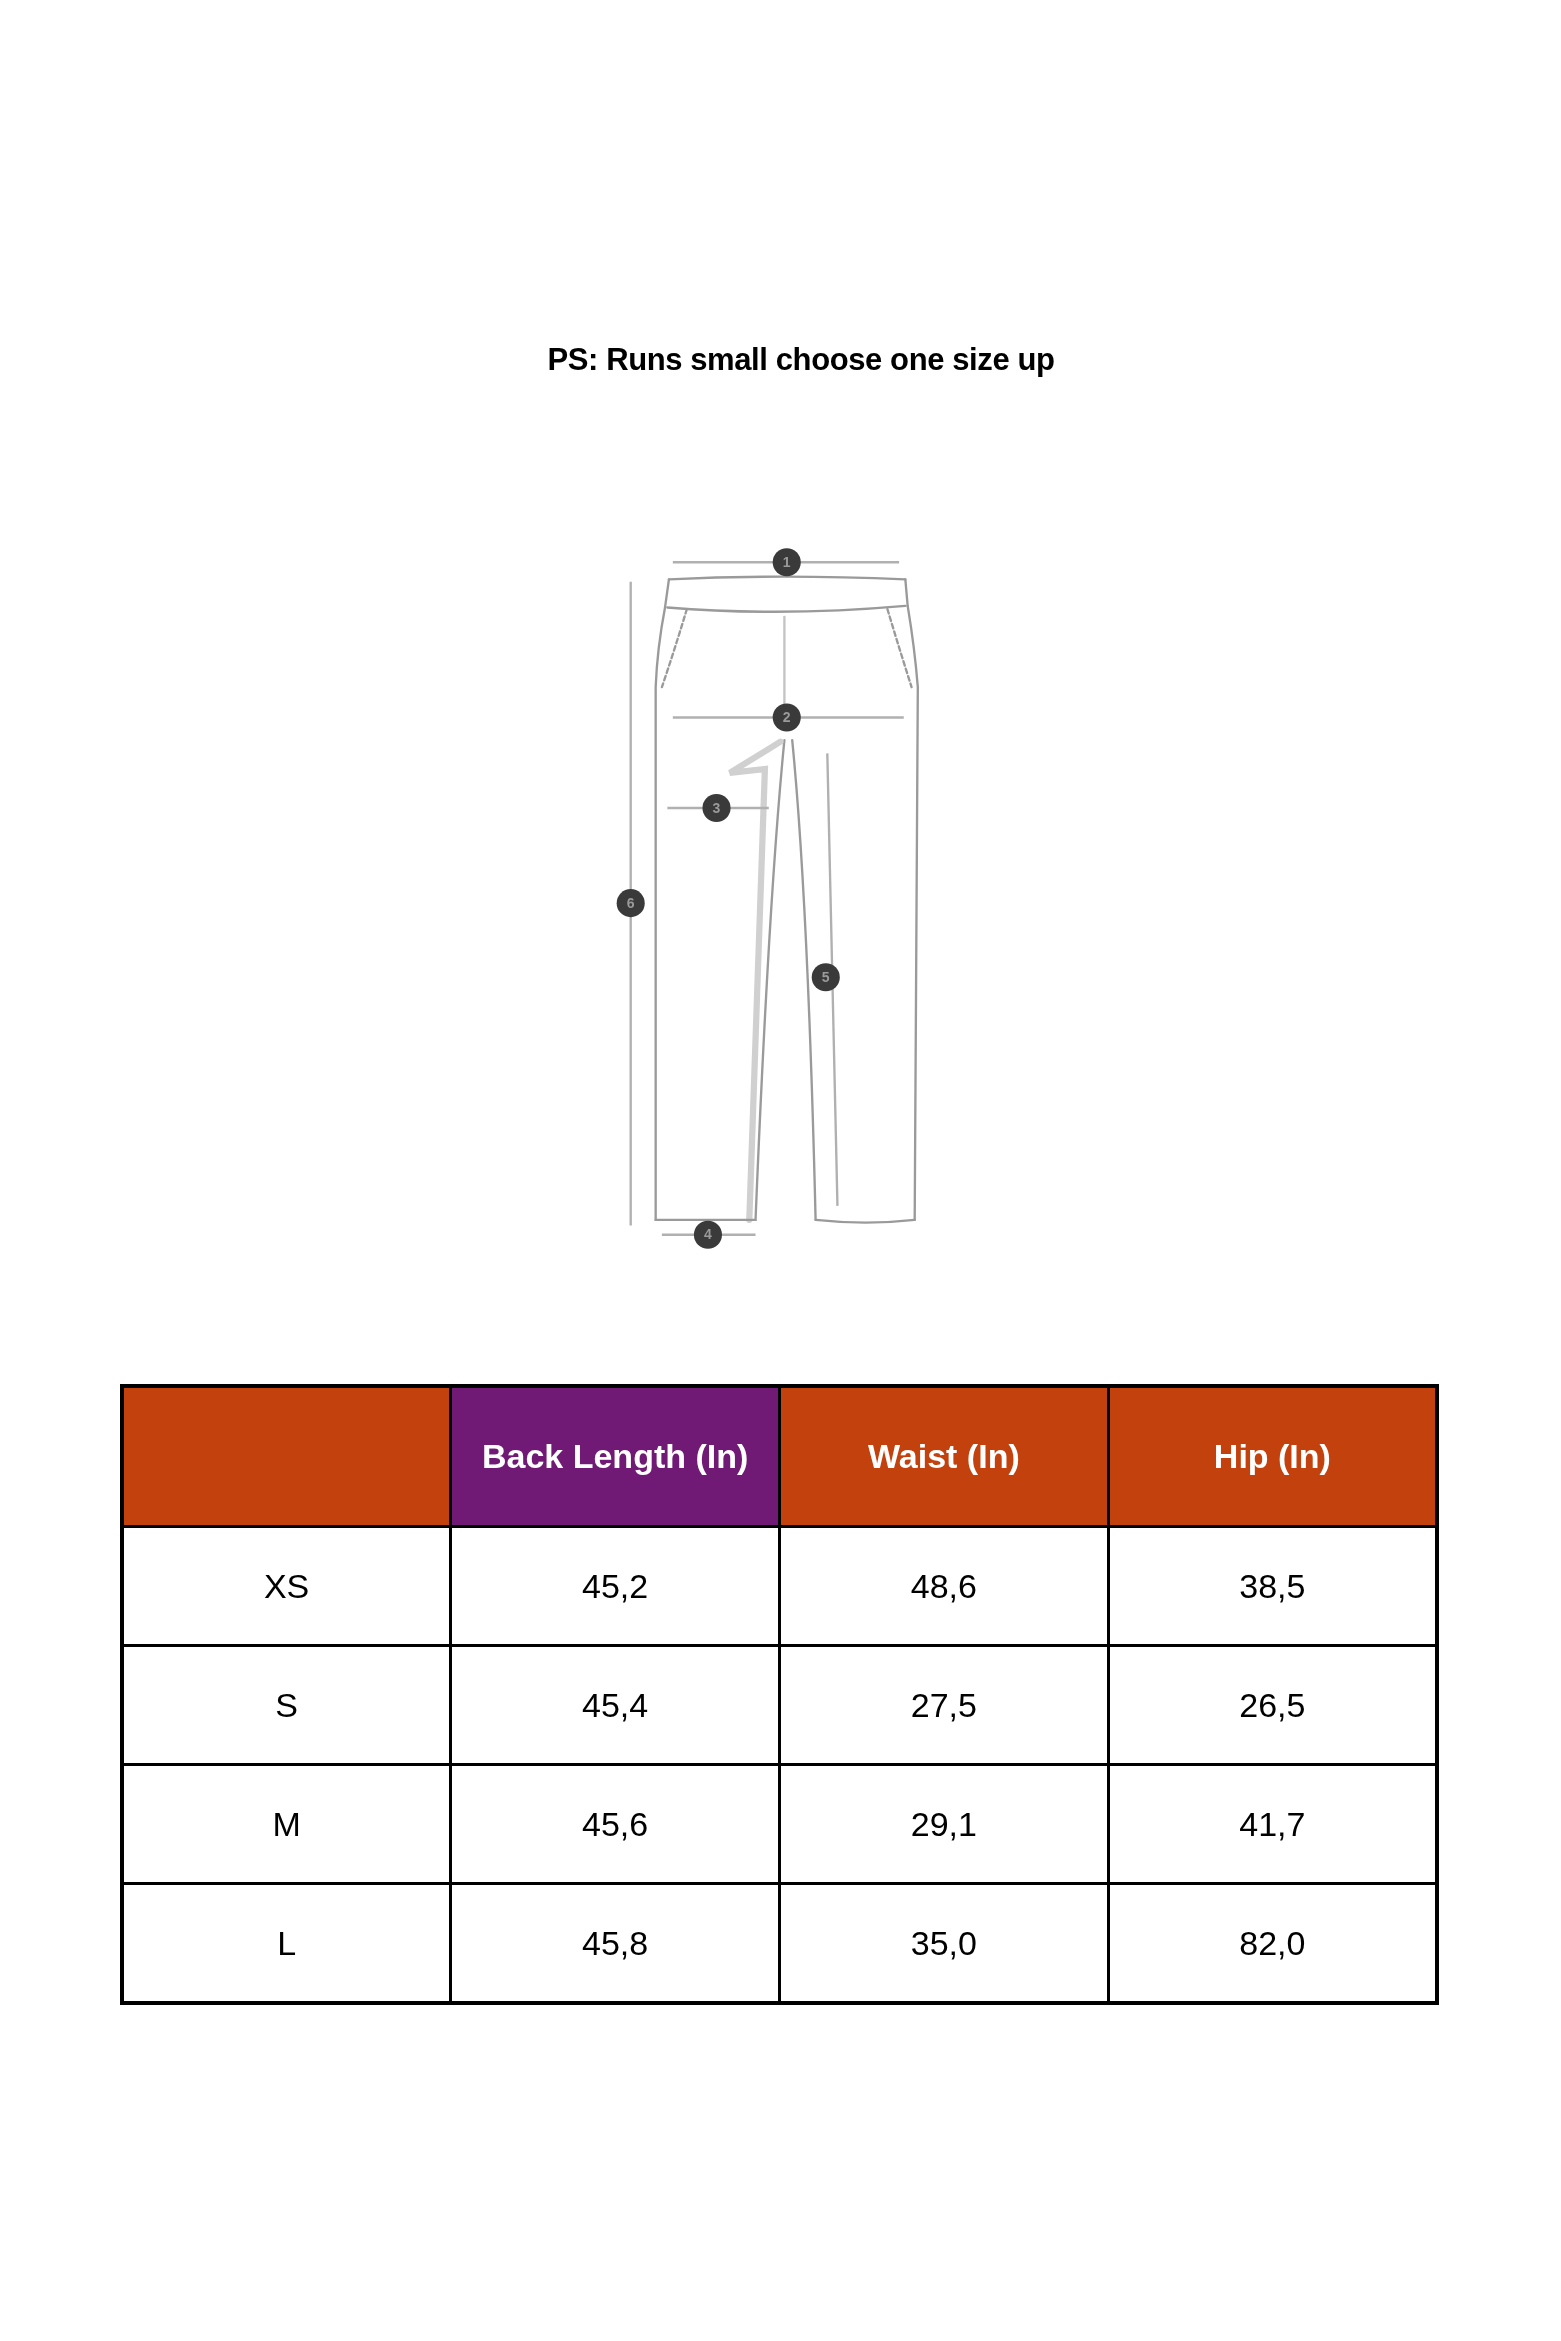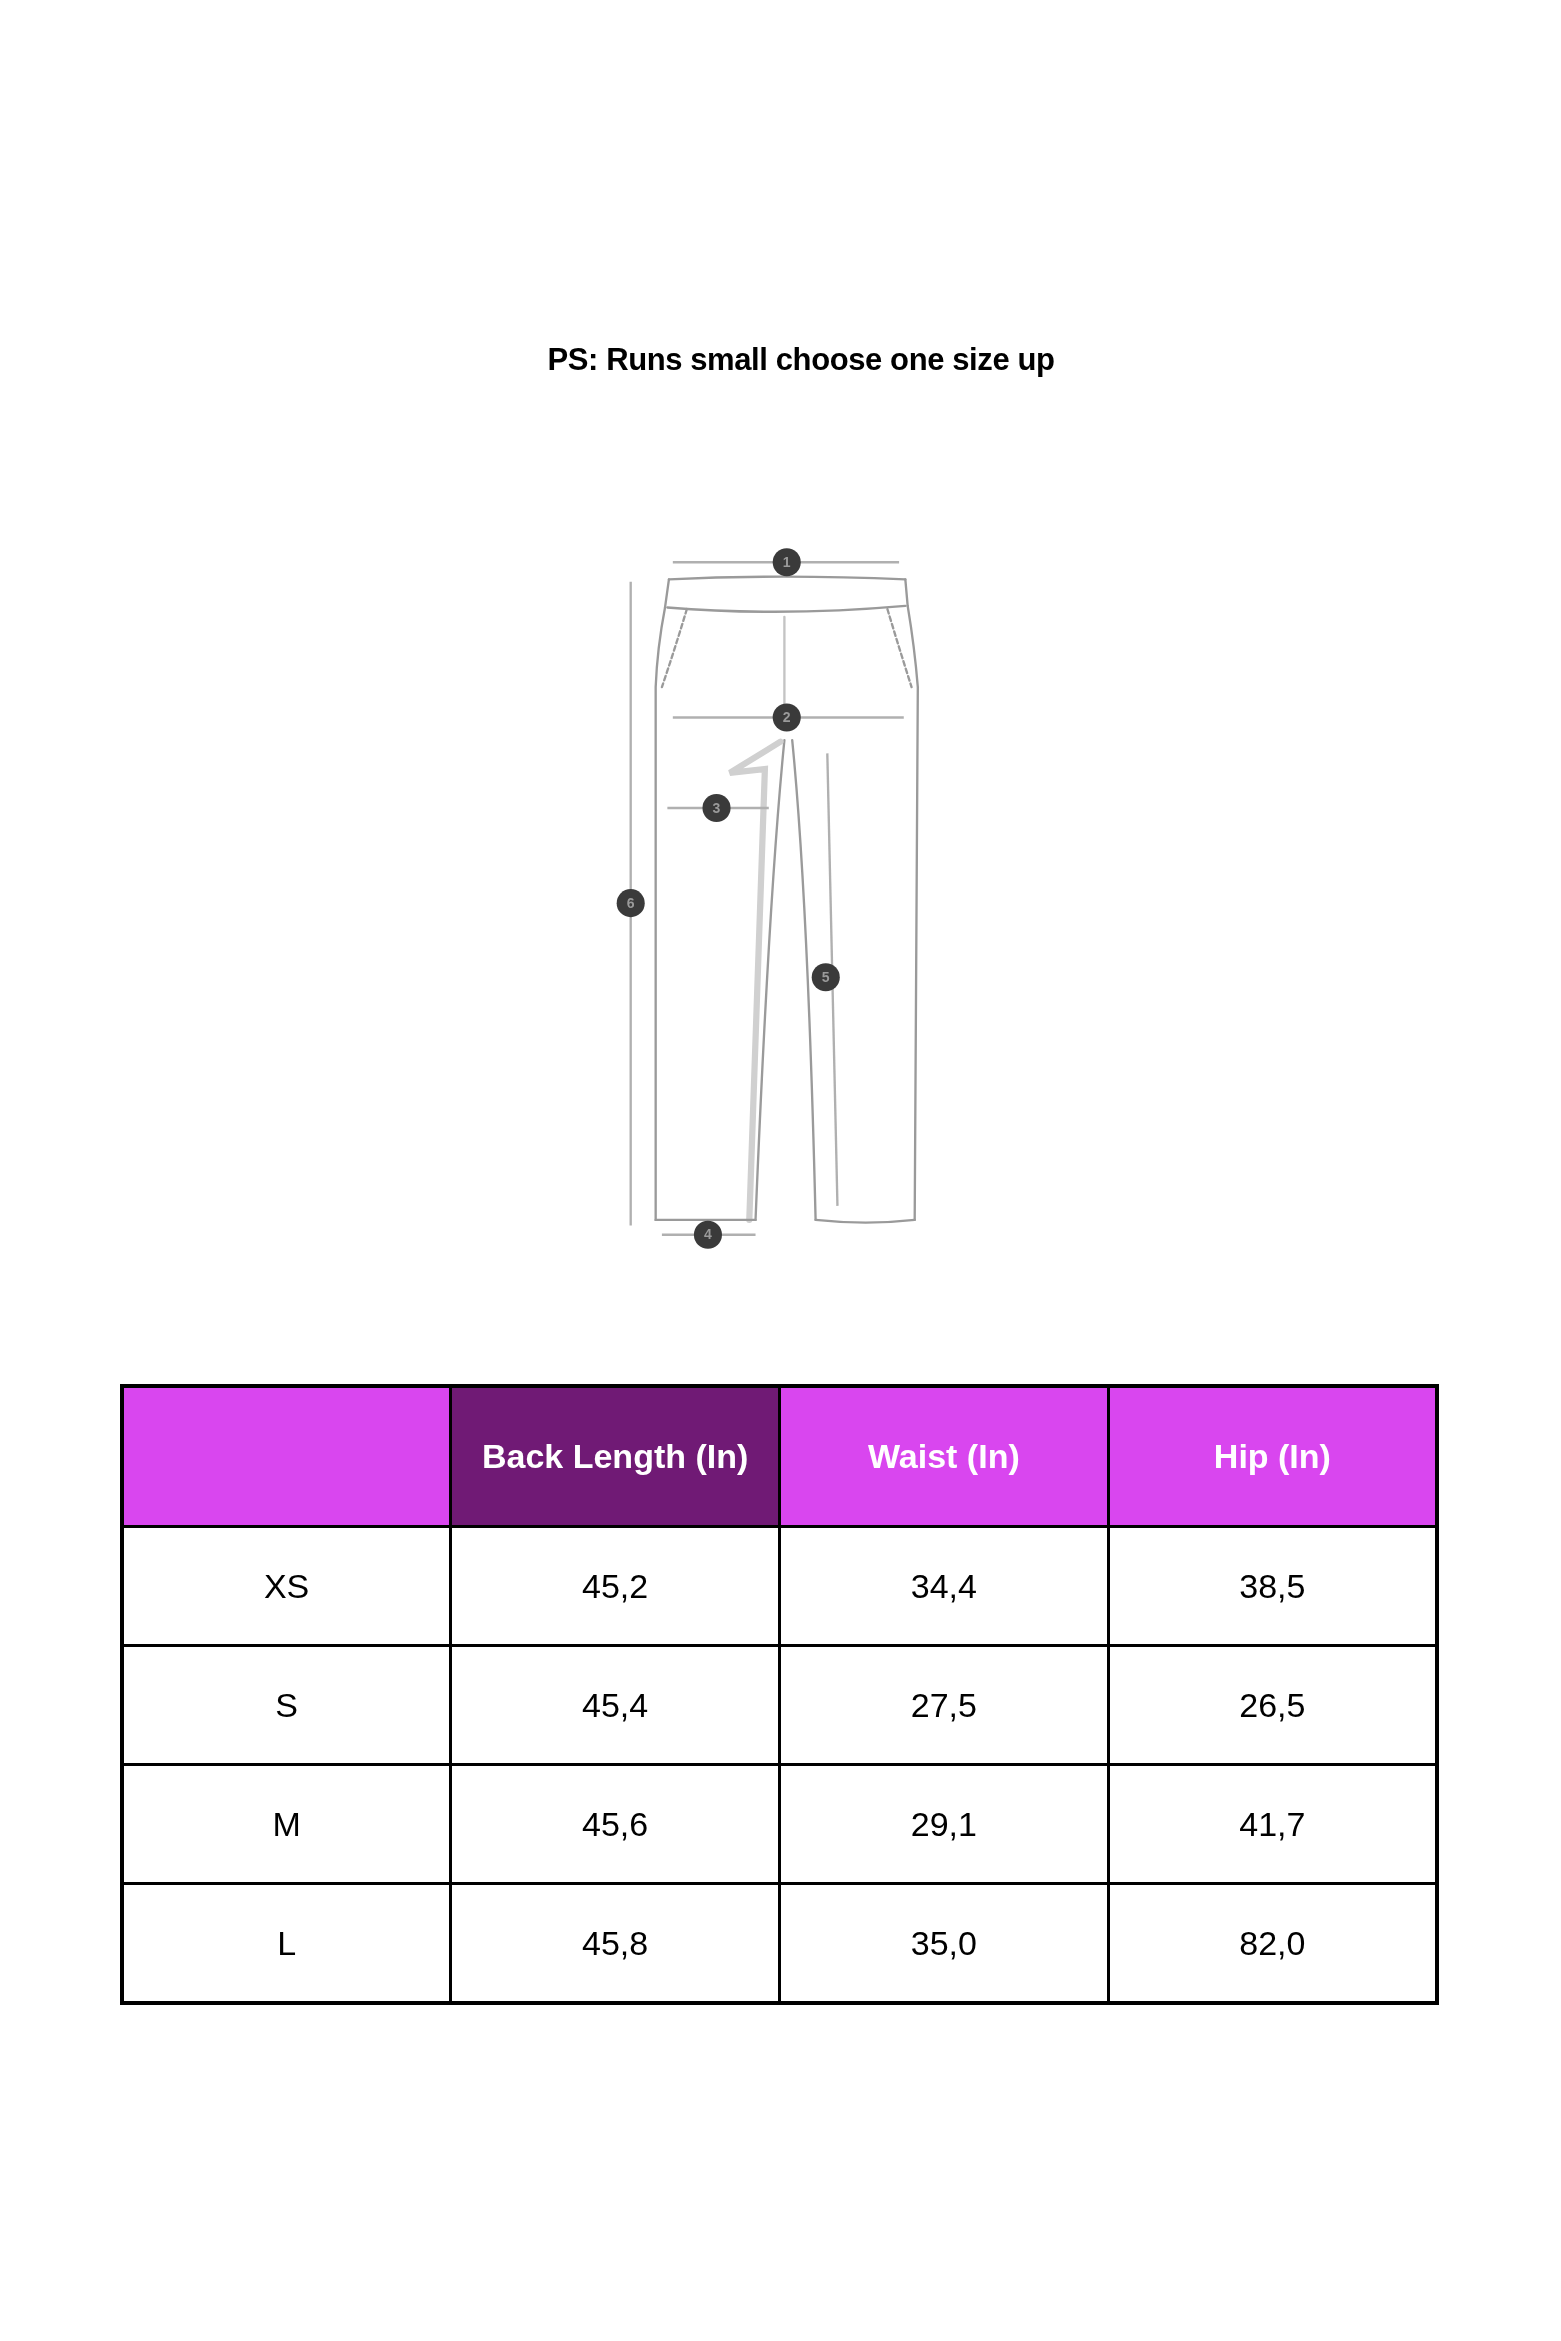--- a/index.html
+++ b/index.html
@@ -5,21 +5,21 @@
     html, body { margin: 0; padding: 0; background: #ffffff; }
     body { width: 1561px; height: 2342px; position: relative; overflow: hidden;
            font-family: "Liberation Sans", sans-serif; color: #000; }
     .title { position: absolute; left: 0; width: 1538px; top: 342px; text-align: center;
              font-weight: bold; font-size: 31px; letter-spacing: -0.4px; white-space: nowrap; margin-left: 32px; }
     .diagram { position: absolute; left: 601px; top: 531px; width: 359px; height: 749px; }
     .size-table { position: absolute; left: 120px; top: 1384px; width: 1319px;
                   border-collapse: collapse; table-layout: fixed; border: 4.7px solid #000; }
     .size-table th, .size-table td { border: 3.9px solid #000; text-align: center; vertical-align: middle;
                   padding: 0; }
-    .size-table th { height: 137px; background: #d946ef; color: #fff; font-weight: bold; font-size: 34px; }
+    .size-table th { height: 137px; background: #c2410c; color: #fff; font-weight: bold; font-size: 34px; }
     .size-table th.emph { background: #701a75; }
     .size-table td { height: 116px; font-size: 34px; background: #fff; }
     .size-table td.size { font-weight: normal; }
   </style>
 </head>
 <body>
 
 <div class="title">PS: Runs small choose one size up</div>
 
 <svg class="diagram" viewBox="770 680 460 960" xmlns="http://www.w3.org/2000/svg">
@@ -84,21 +84,21 @@
       <th></th>
       <th class="emph">Back Length (In)</th>
       <th>Waist (In)</th>
       <th>Hip (In)</th>
     </tr>
   </thead>
   <tbody>
     <tr>
       <td class="size">XS</td>
       <td>45,2</td>
-      <td>34,4</td>
+      <td>48,6</td>
       <td>38,5</td>
     </tr>
     <tr>
       <td class="size">S</td>
       <td>45,4</td>
       <td>27,5</td>
       <td>26,5</td>
     </tr>
     <tr>
       <td class="size">M</td>

